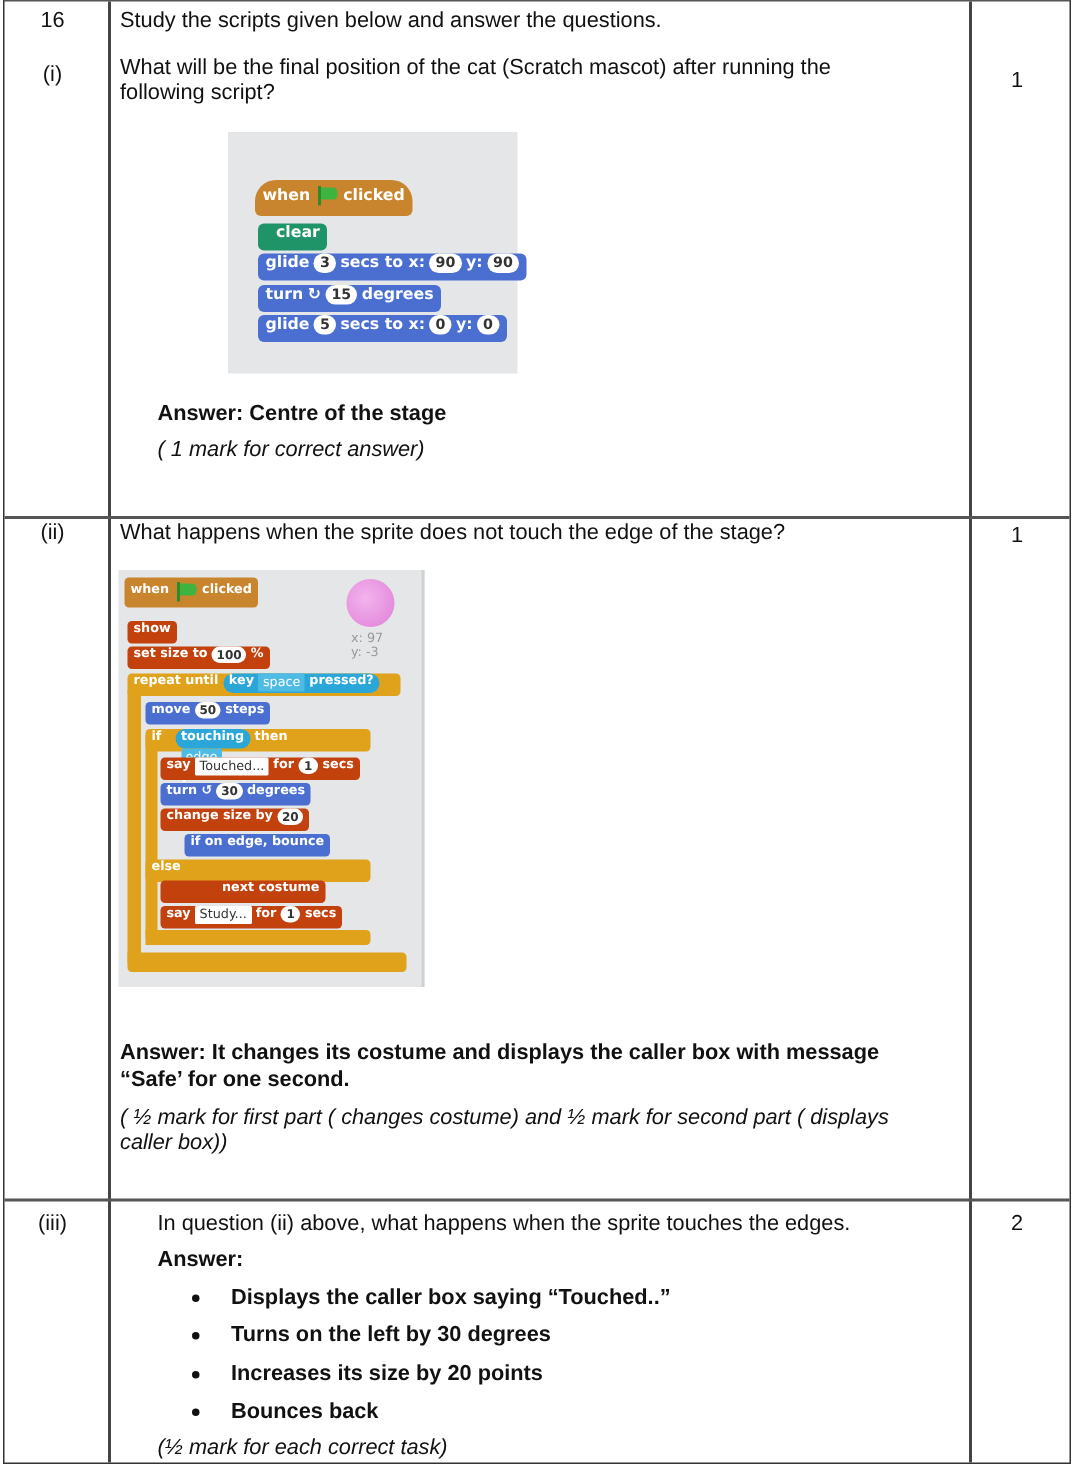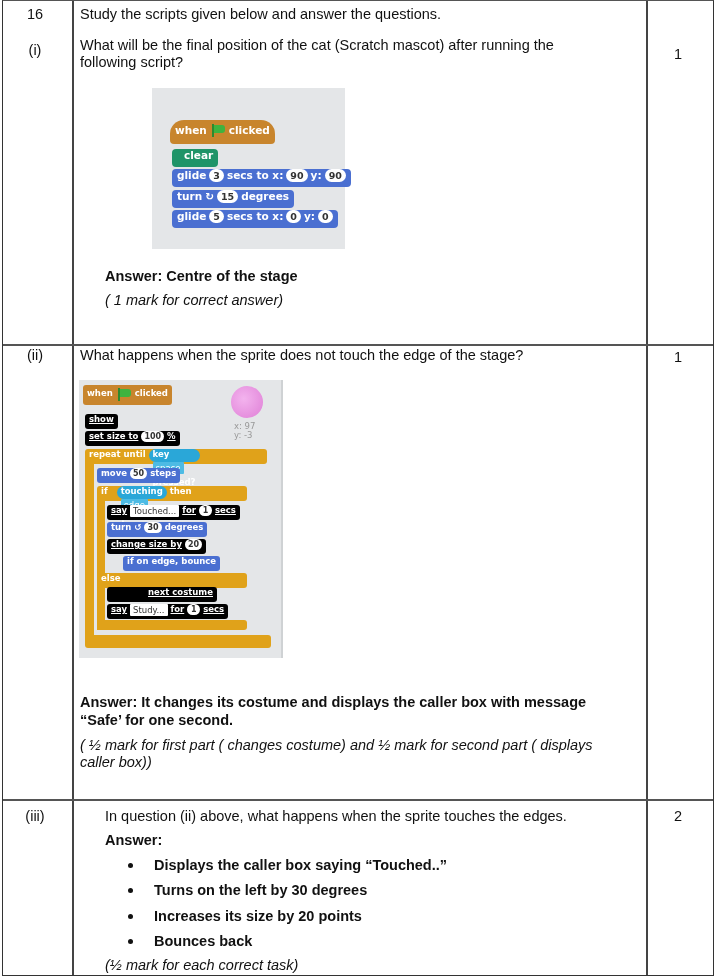--- a/index.html
+++ b/index.html
@@ -21,21 +21,21 @@
     
     .img1 { position: absolute; left: 152px; top: 88px; width: 193px; height: 161px;
             background: #e4e6e8; }
     .blk { position: absolute; height: 18px; border-radius: 4px; color: #fff; font-weight: bold;
            font-size: 10.5px; font-family: "DejaVu Sans", sans-serif; display: flex; align-items: flex-start;
            padding: 0 5px; white-space: nowrap; gap: 3px; }
     .hat { border-radius: 14px 14px 4px 4px; height: 24px; padding-top: 4px; }
     .orange { background: #c8852d; }
     .green  { background: #1f9468; }
     .blue   { background: #4a6fd1; }
-    .purple { background: #000000; text-decoration: underline; }
+    .purple { background: #c2410c; }
     .gold   { background: #e0a21a; }
     .cyan   { background: #2aa7d8; }
     .pill { background: #fff; color: #333; border-radius: 8px; padding: 0 4px; font-size: 9.5px;
             height: 13px; line-height: 13px; min-width: 13px; text-align: center; }
     .sqfield { background: #fff; color: #333; border-radius: 1px; padding: 0 3px; font-size: 8.5px;
                height: 12px; line-height: 12px; font-weight: normal; }
     .flag { display: inline-block; width: 16px; height: 13px; position: relative; }
     .flag:before { content: ""; position: absolute; left: 2px; top: 0; width: 2px; height: 13px; background: #2e8a2e; }
     .flag:after { content: ""; position: absolute; left: 4px; top: 1px; width: 11px; height: 8px; background: #3fb33f;
                   border-radius: 0 3px 3px 0; }
@@ -133,21 +133,21 @@
   <div class="blk purple" style="left:6px; top:34px;">
     <span>show</span>
   </div>
   <div class="blk purple" style="left:6px; top:51px;">
     <span>set size to</span>
     <span class="pill">100</span>
     <span>%</span>
   </div>
   <div class="blk gold" style="left:6px; top:69px; width:182px;">
     <span>repeat until</span>
-    <span class="blk cyan" style="position:relative; height:13px; border-radius:7px;flex-direction:column;">
+    <span class="blk cyan" style="position:relative; height:13px; border-radius:7px;">
       <span>key</span>
       <span class="sqfield" style="background:#4dbbe4;color:#fff;">space</span>
       <span>pressed?</span>
     </span>
   </div>
   <div class="blk blue" style="left:18px; top:88px;">
     <span>move</span>
     <span class="pill">50</span>
     <span>steps</span>
   </div>

